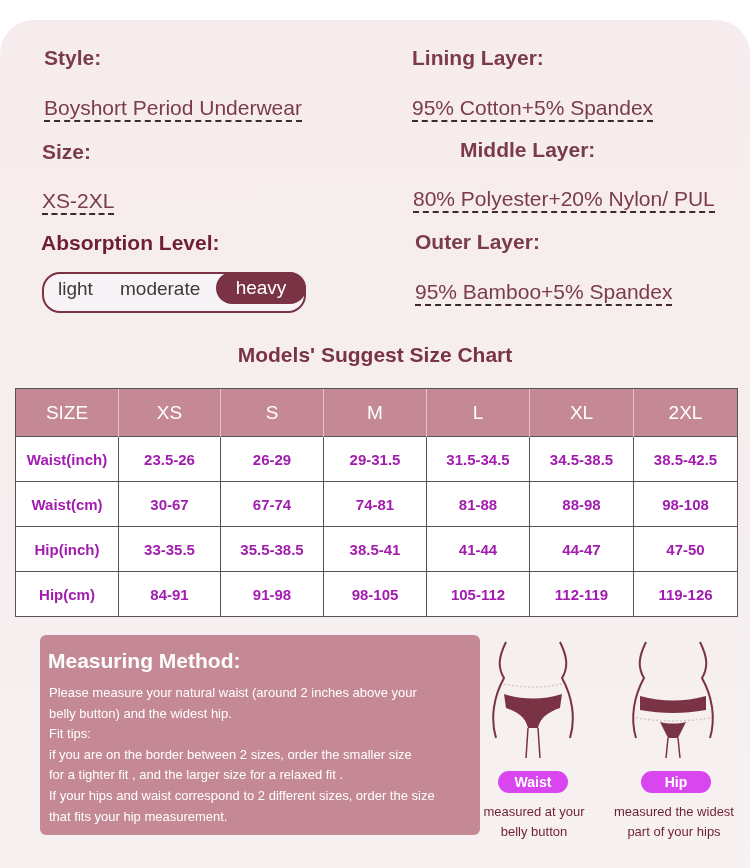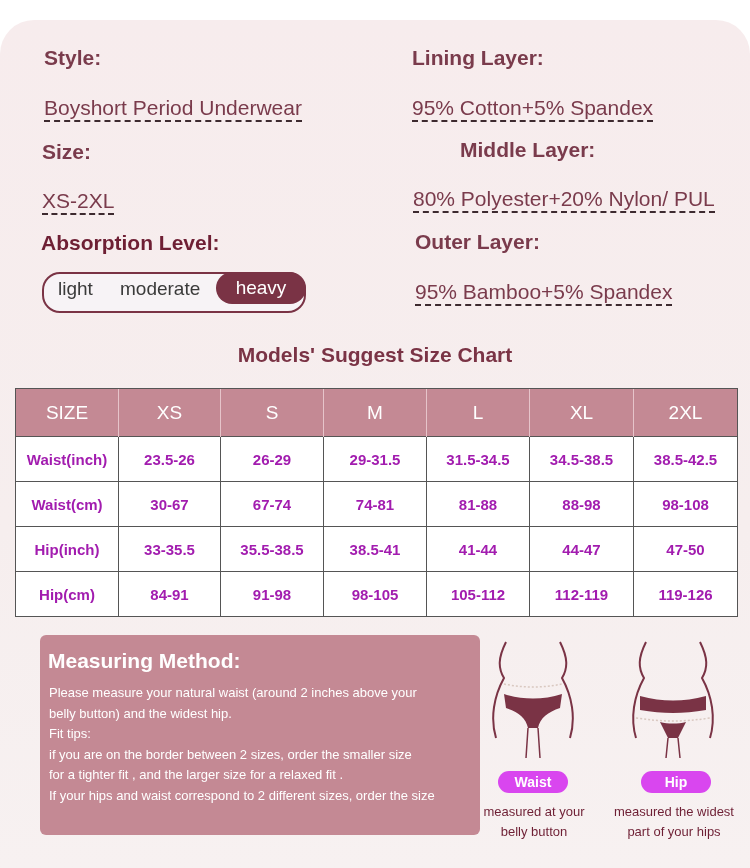--- a/index.html
+++ b/index.html
@@ -163,20 +163,21 @@
 
 <div class="method">
   <h2>Measuring Method:</h2>
   <p>
     <span>Please measure your natural waist (around 2 inches above your</span>
     <span>belly button) and the widest hip.</span>
     <span>Fit tips:</span>
     <span>if you are on the border between 2 sizes, order the smaller size</span>
     <span>for a tighter fit , and the larger size for a relaxed fit .</span>
     <span>If your hips and waist correspond to 2 different sizes, order the size</span>
+    <span>that fits your hip measurement.</span>
   </p>
 </div>
 
 <svg class="figure" style="left:488px;top:638px;" width="90" height="122" viewBox="0 0 90 122">
   <path d="M18 4 C 10 20, 10 30, 16 40 C 6 58, 2 80, 8 100 M72 4 C 80 20, 80 30, 74 40 C 84 58, 88 80, 82 100" fill="none" stroke="#7a3345" stroke-width="2"></path>
   <path d="M16 56 C 35 62, 55 62, 74 56 L 72 70 C 60 74, 52 80, 50 90 L 40 90 C 38 80, 30 74, 18 70 Z" fill="#7a3345"></path>
   <path d="M40 90 L 38 120 M50 90 L 52 120" stroke="#7a3345" stroke-width="1.5" fill="none"></path>
   <path d="M16 46 C 35 50, 55 50, 74 46" stroke="#d9c8c0" stroke-width="1.5" stroke-dasharray="2 2" fill="none"></path>
 </svg>
 <div class="tag" style="left:498px;top:771px;">Waist</div>

